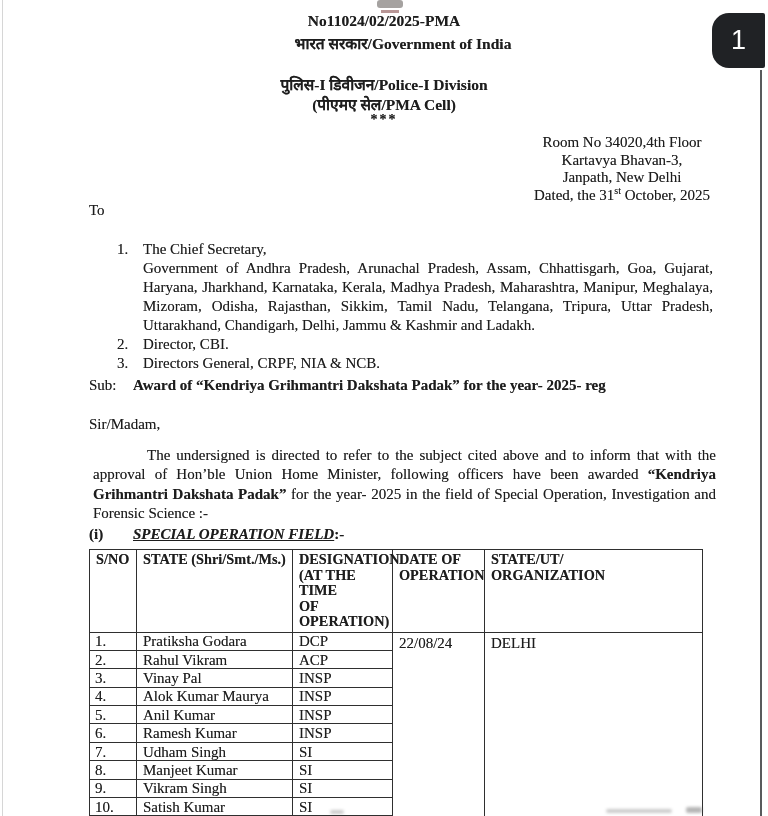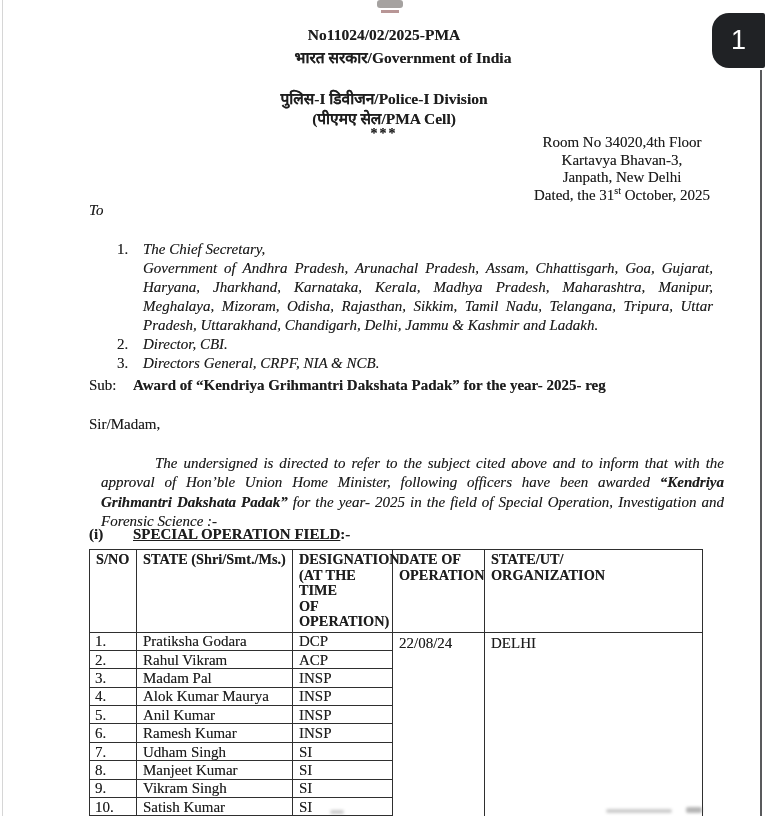--- a/index.html
+++ b/index.html
@@ -14,49 +14,49 @@
   .badge{
     position:absolute;top:13px;right:3px;width:53px;height:55px;background:#202225;
     border-radius:17px 2px 2px 17px;color:#fff;display:flex;align-items:center;justify-content:center;
     font-family:"Liberation Sans","DejaVu Sans",sans-serif;font-size:27px;
   }
   
   .emblem{position:absolute;left:376px;top:0;width:28px;height:14px;}
   .emblem .crest{width:26px;height:8px;margin:0 auto;background:#8f8b89;border-radius:3px;opacity:.8;filter:blur(.4px);}
   .emblem .motto{width:18px;height:3px;margin:2px auto 0;background:#9b6a6a;opacity:.7;filter:blur(.4px);}
   
-  .ctr{position:absolute;left:0;width:768px;text-align:center;font-weight:bold;font-size:15.5px;margin-top:14px;}
+  .ctr{position:absolute;left:0;width:768px;text-align:center;font-weight:bold;font-size:15.5px;}
   #doc-no{top:12px;}
   #org1{top:32px;padding-left:19px;}
   #org2{top:52px;}
   #org3{top:73px;}
   #org4{top:93px;}
   #stars{top:112px;font-weight:bold;letter-spacing:2px;font-size:14px;}
   
   .addr{position:absolute;top:134px;right:58px;text-align:center;font-size:15px;line-height:17.5px;}
   .sup{vertical-align:super;font-size:10px;line-height:0;}
   
-  #to-label{position:absolute;left:89px;top:202px;font-size:15px;font-style:italic;}
+  #to-label{position:absolute;left:89px;top:202px;font-size:15px;}
   .recipients{position:absolute;left:117px;top:240px;width:596px;font-size:15px;line-height:19px;}
   .rec{display:flex;}
   .rec-num{width:26px;flex:0 0 26px;}
-  .rec-body{flex:1;font-style:italic;}
+  .rec-body{flex:1;}
   .rec-detail{text-align:justify;}
   
   .subline{position:absolute;left:89px;top:377px;display:flex;font-size:15px;}
   .sub-label{width:44px;flex:0 0 44px;}
   .sub-text{font-weight:bold;}
   #salutation{position:absolute;left:89px;top:416px;font-size:15px;}
   
   .para{position:absolute;left:89px;top:442px;width:623px;font-size:15px;line-height:19.4px;
-        text-align:justify;text-indent:54px;margin:12px;font-style:italic;}
+        text-align:justify;text-indent:54px;margin:4px;}
   
   .section{position:absolute;left:89px;top:526px;display:flex;font-size:15px;font-weight:bold;}
   .sec-num{width:44px;flex:0 0 44px;}
-  .sec-title{text-decoration:underline;}
+  .sec-title{text-decoration:underline;font-style:italic;}
   
   .award-table{position:absolute;left:89px;top:549px;border-collapse:collapse;table-layout:fixed;width:613px;
                font-size:15px;}
   .award-table th,.award-table td{border:1.3px solid #2f2f2f;}
   .award-table th{font-size:14.3px;line-height:15.5px;text-align:left;vertical-align:top;
                   padding:2px 2px 2px 6px;white-space:pre-line;}
   .award-table td{height:17.4px;padding:0 2px 0 6px;line-height:16px;vertical-align:middle;overflow:hidden;}
   .award-table td.sno{padding-left:5px;}
   .award-table td.merged{vertical-align:top;padding-top:2px;}
   
@@ -163,21 +163,21 @@
         <td class="merged" rowspan="12">22/08/24</td>
         <td class="merged" rowspan="12">DELHI</td>
       </tr>
       <tr>
         <td class="sno">2.</td>
         <td>Rahul Vikram</td>
         <td>ACP</td>
       </tr>
       <tr>
         <td class="sno">3.</td>
-        <td>Madam Pal</td>
+        <td>Vinay Pal</td>
         <td>INSP</td>
       </tr>
       <tr>
         <td class="sno">4.</td>
         <td>Alok Kumar Maurya</td>
         <td>INSP</td>
       </tr>
       <tr>
         <td class="sno">5.</td>
         <td>Anil Kumar</td>

